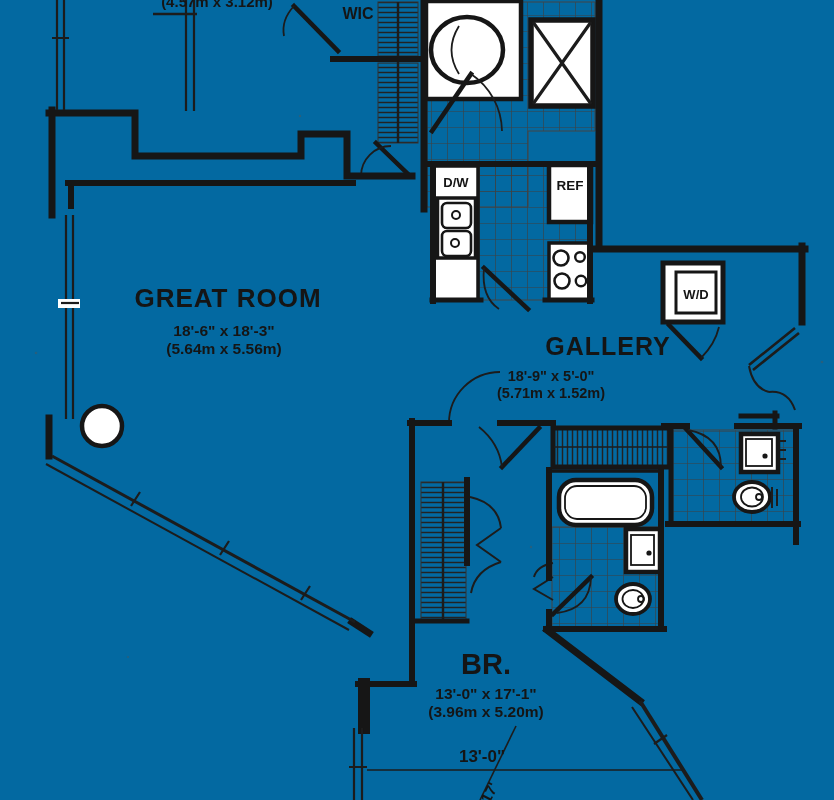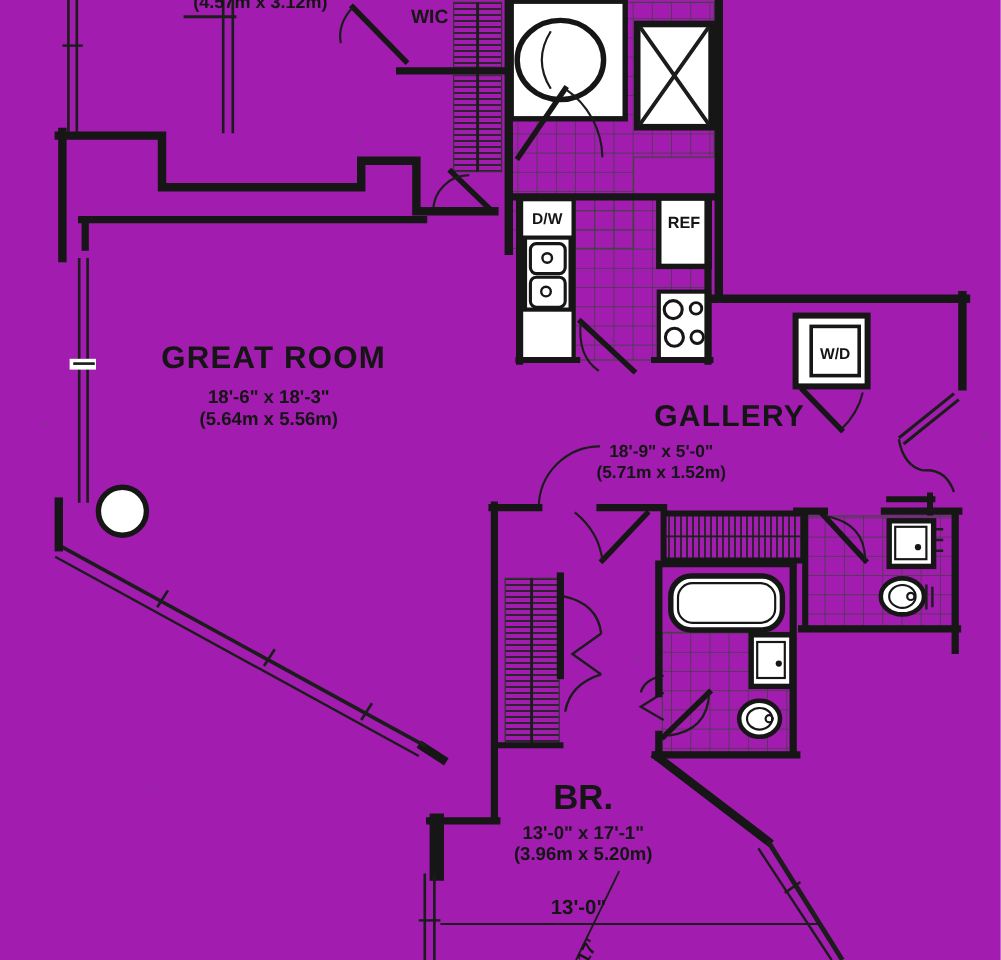--- a/index.html
+++ b/index.html
@@ -1,16 +1,16 @@
 <!DOCTYPE html>
 <html><head>
 <meta charset="utf-8">
 <style>
   html,body{margin:0;padding:0;background:#ffffff;}
-  .stage{width:834px;height:800px;background:#a21caf;position:relative;overflow:hidden;text-align:right;}
+  .stage{width:834px;height:800px;background:#0369a1;position:relative;overflow:hidden;text-align:right;}
   svg{display:block}
   text{font-family:"Liberation Sans",sans-serif;font-weight:bold;fill:#151515;}
   .f26{font-size:26px;letter-spacing:1px}
   .f25{font-size:25px;letter-spacing:1px}
   .f29{font-size:29px}
   .f17{font-size:17px}
   .f16{font-size:16px}
   .f155{font-size:15.5px}
   .f145{font-size:14.5px}
   .f15{font-size:15px}

